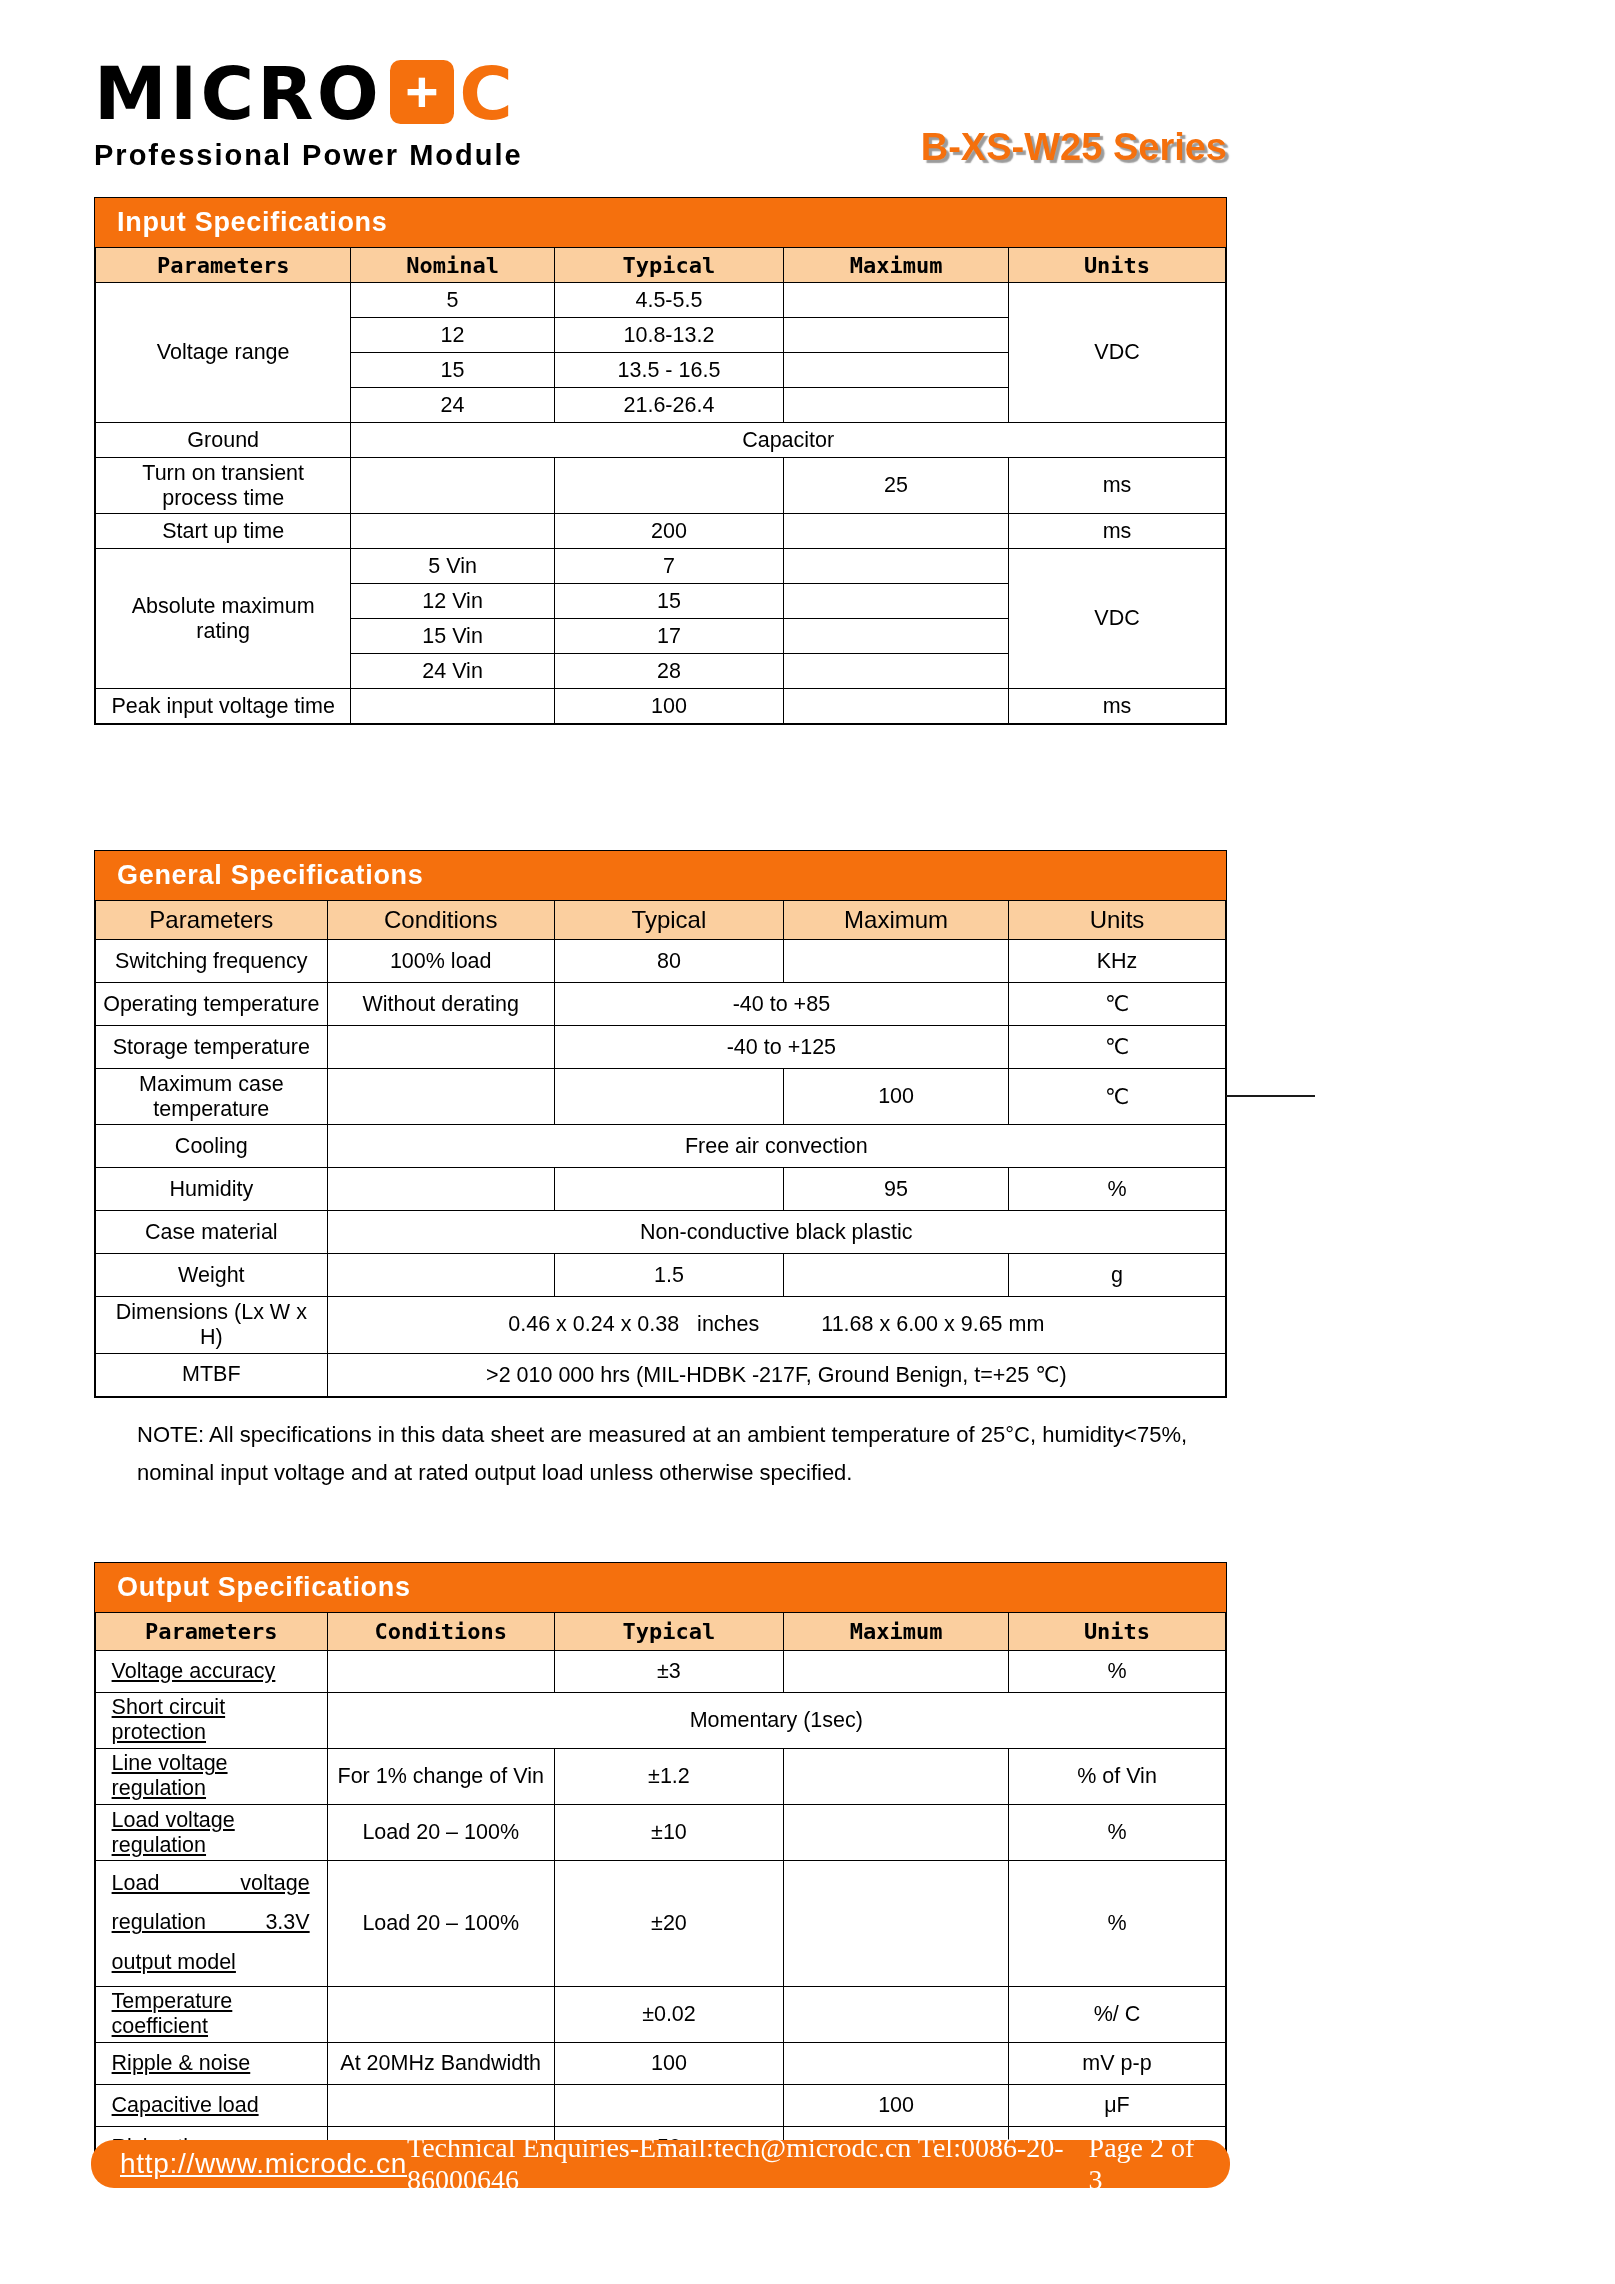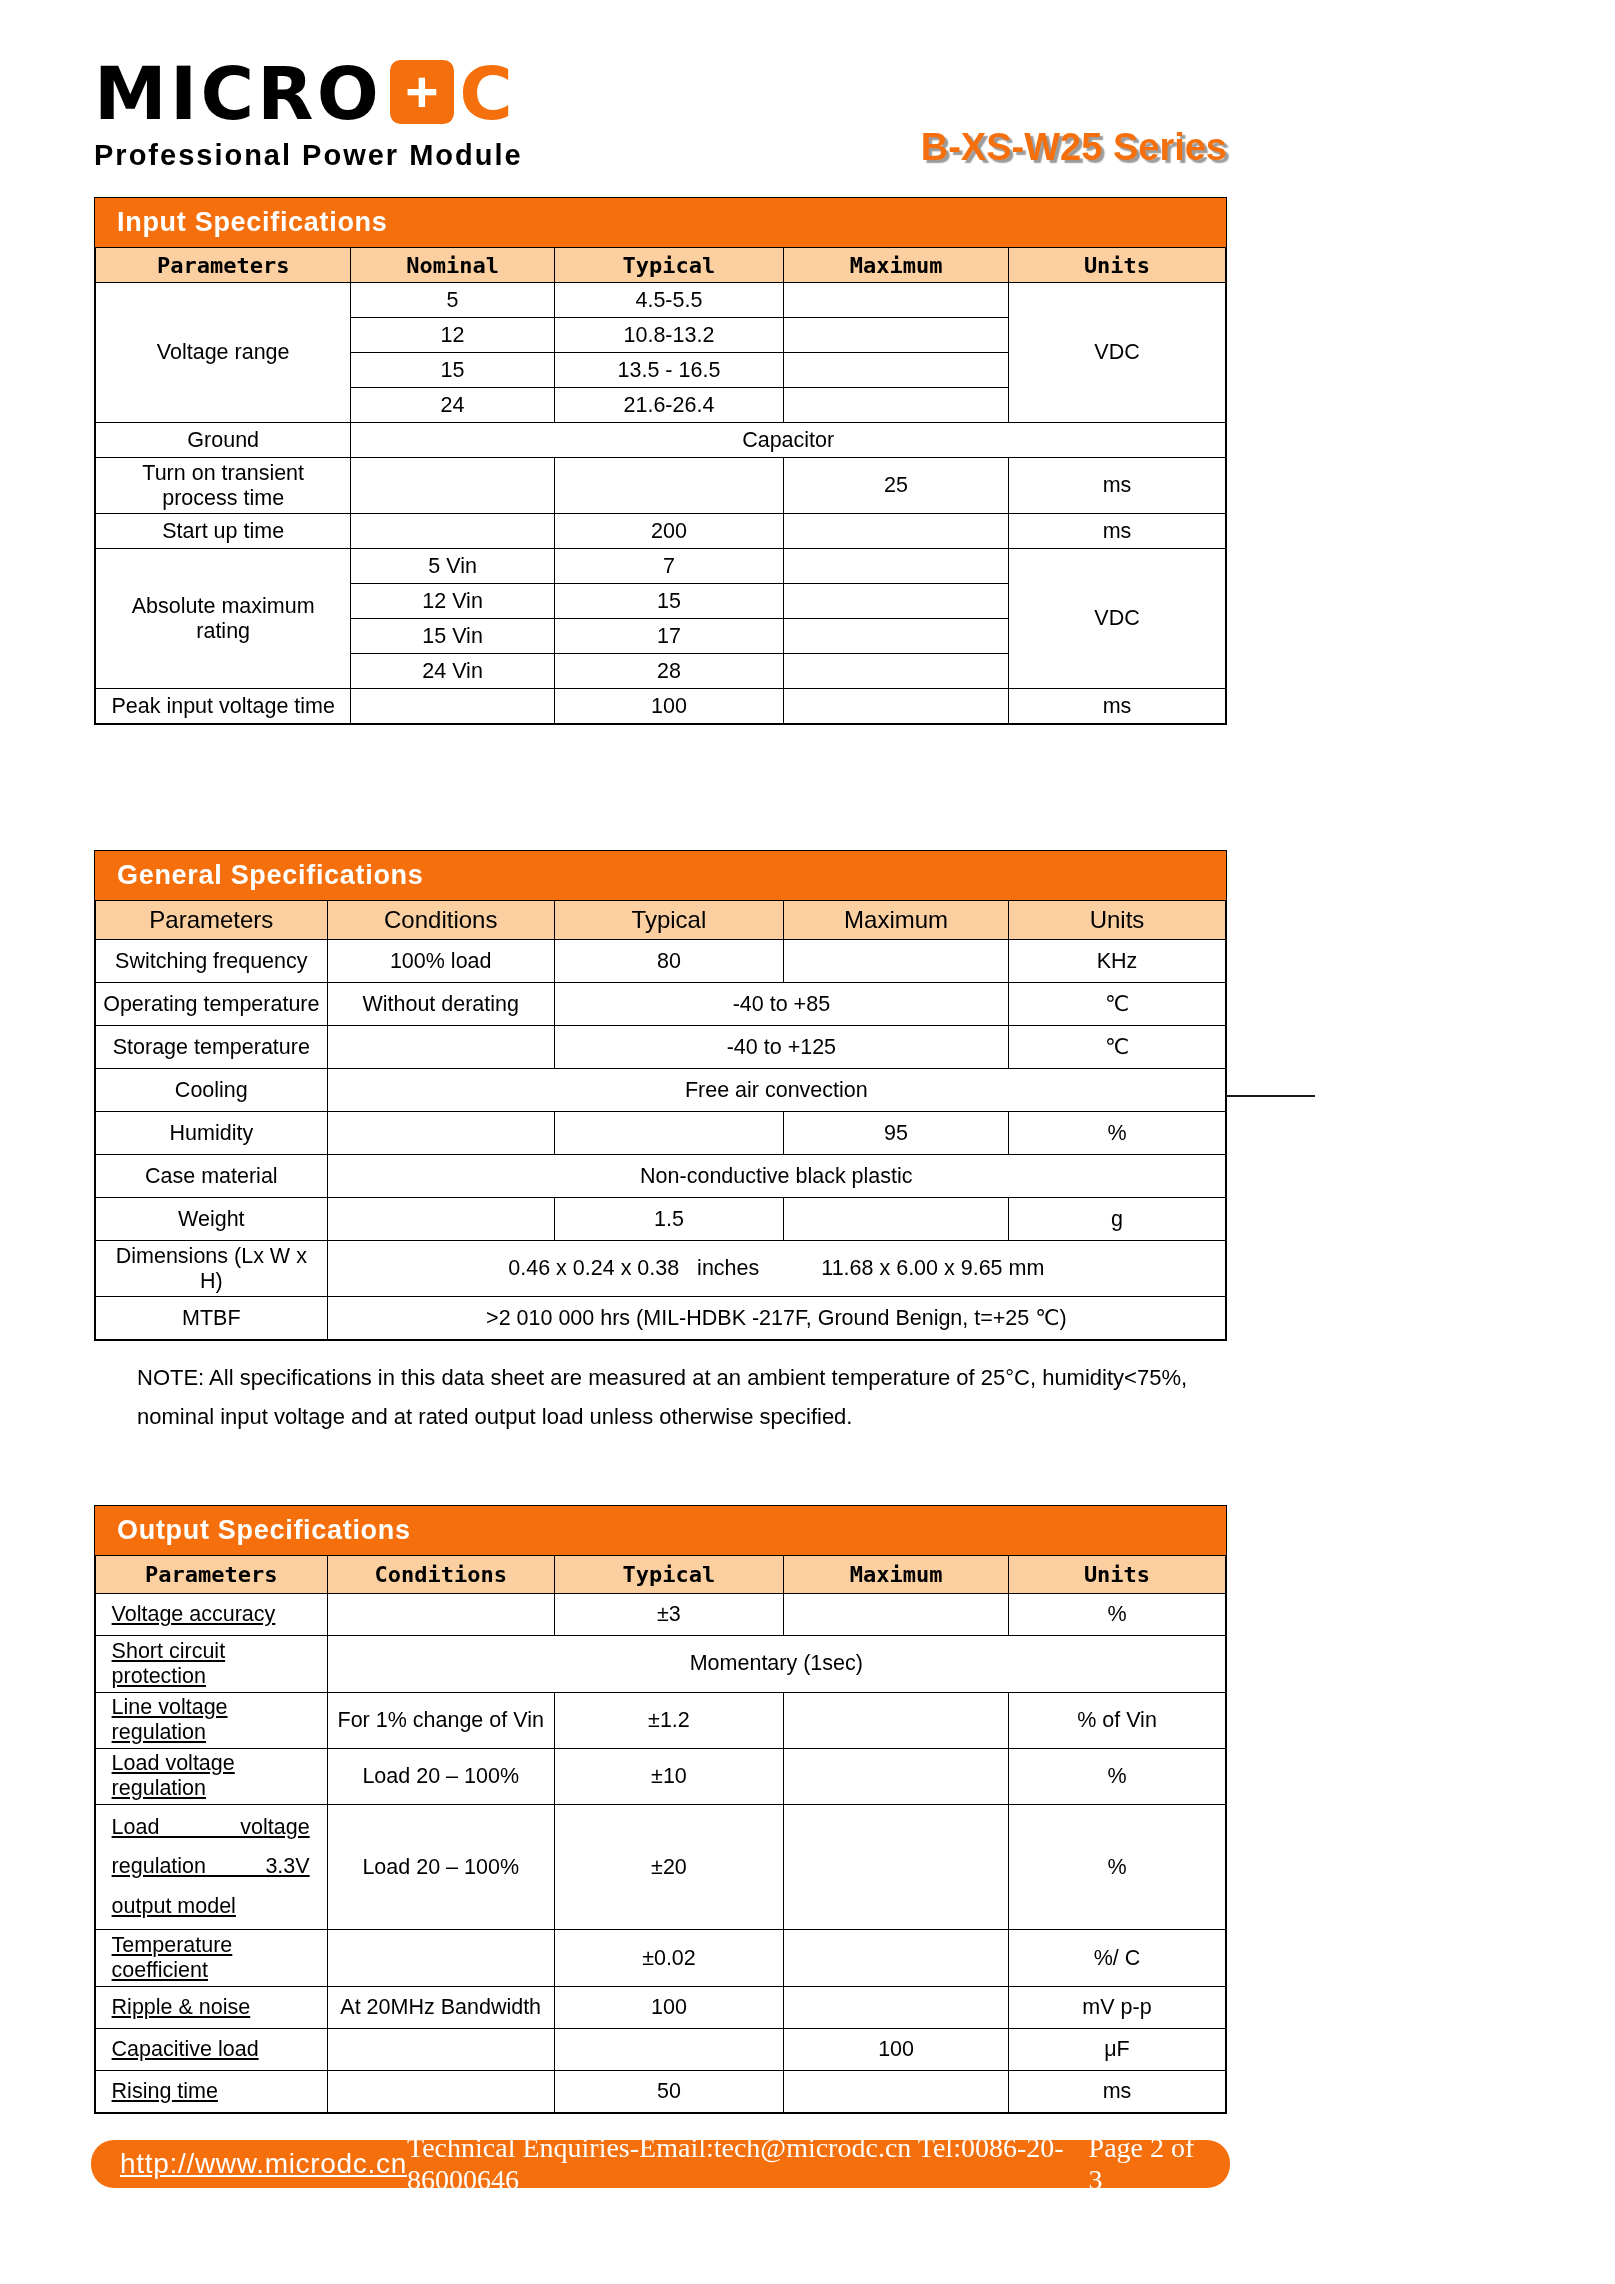--- a/index.html
+++ b/index.html
@@ -207,20 +207,27 @@
           <td colspan="2">-40 to +85</td>
           <td>℃</td>
         </tr>
         <tr>
           <td>Storage temperature</td>
           <td></td>
           <td colspan="2">-40 to +125</td>
           <td>℃</td>
         </tr>
         <tr>
+          <td>Maximum case temperature</td>
+          <td></td>
+          <td></td>
+          <td>100</td>
+          <td>℃</td>
+        </tr>
+        <tr>
           <td>Cooling</td>
           <td colspan="4">Free air convection</td>
         </tr>
         <tr>
           <td>Humidity</td>
           <td></td>
           <td></td>
           <td>95</td>
           <td>%</td>
         </tr>

